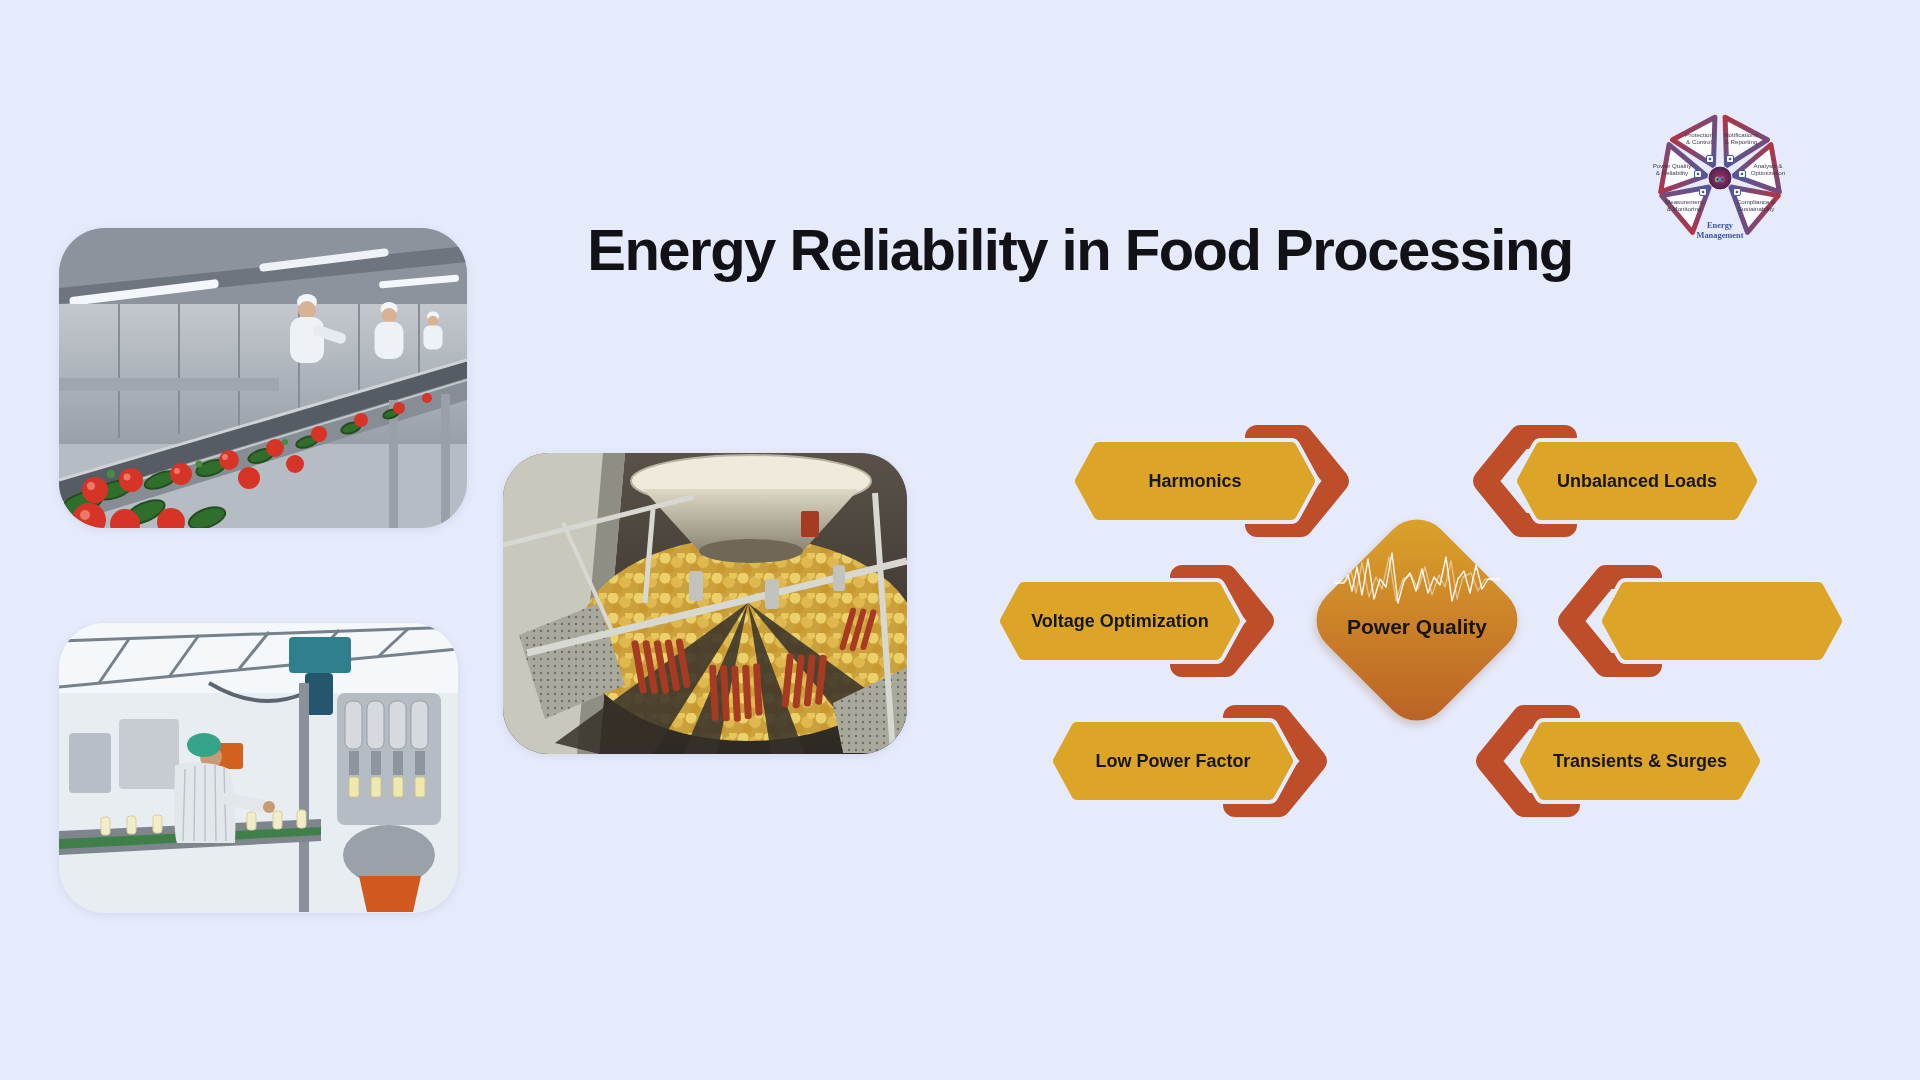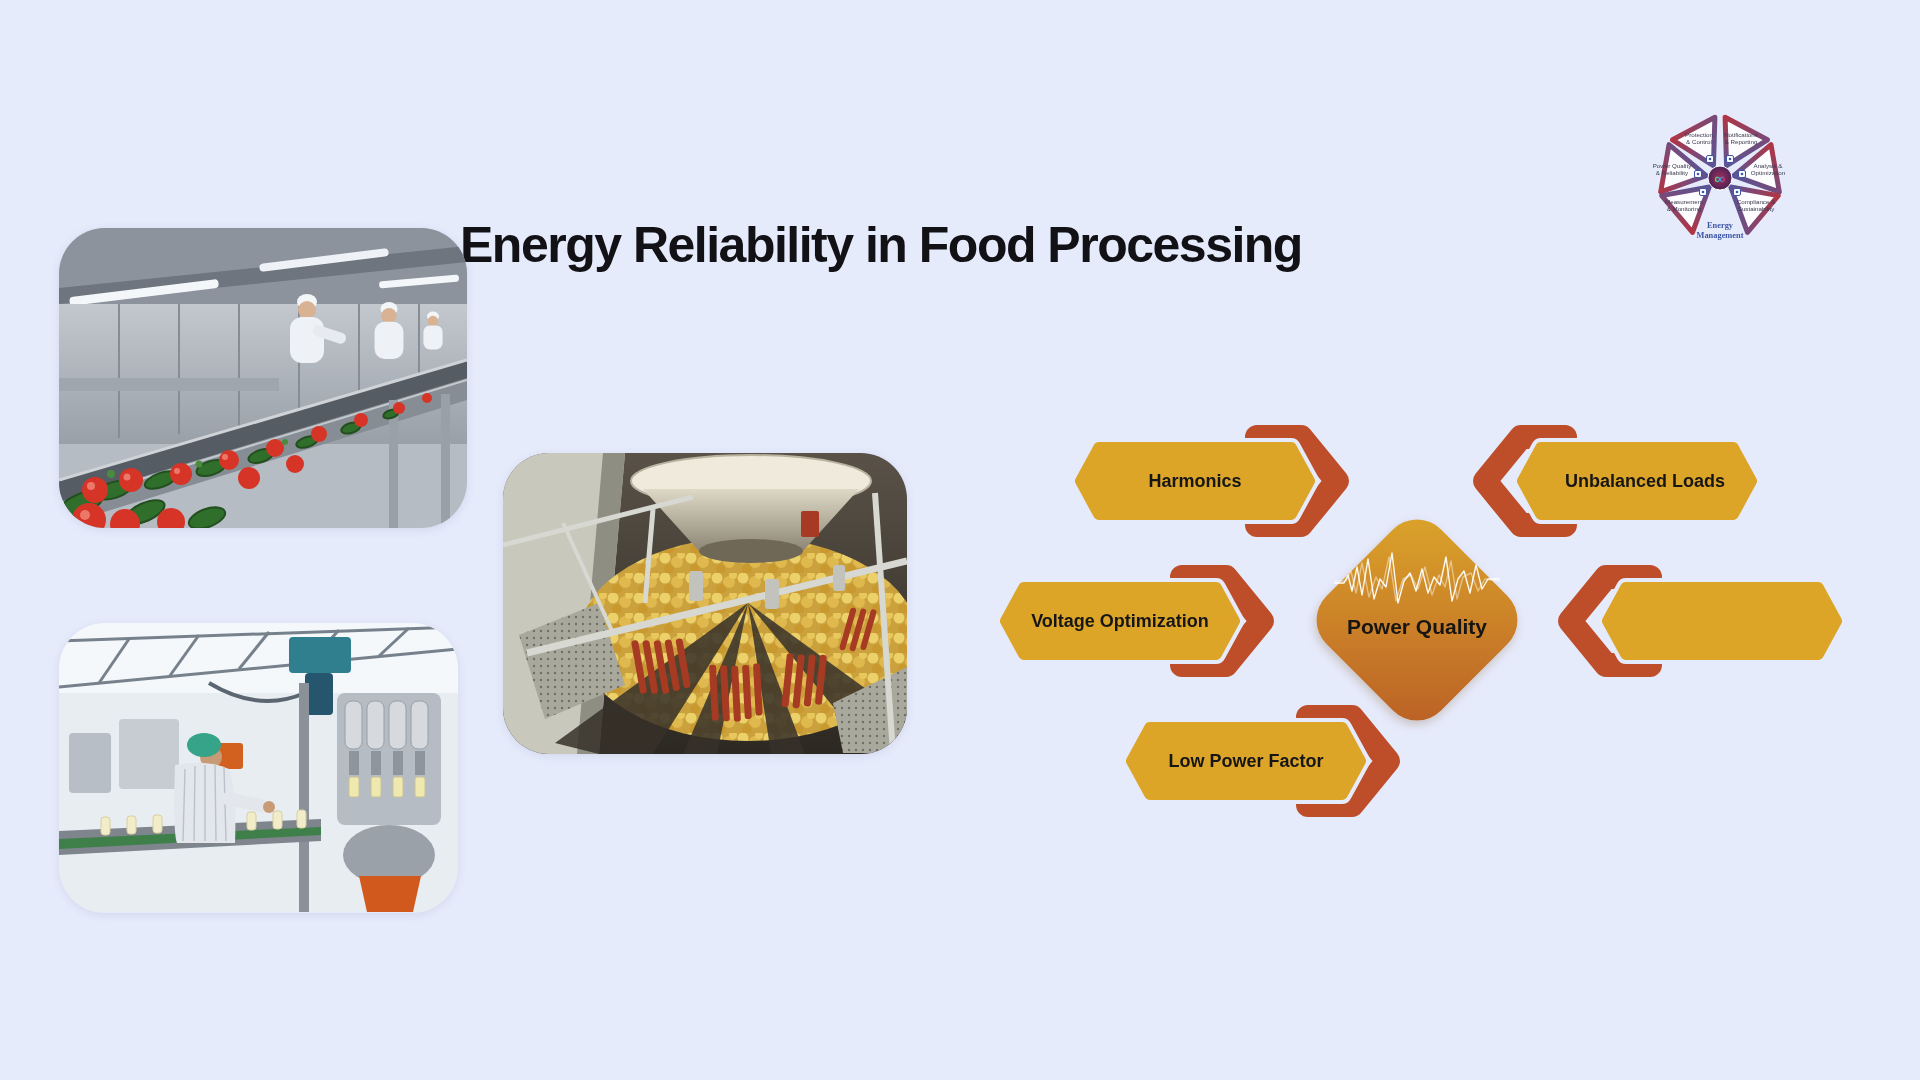--- a/index.html
+++ b/index.html
@@ -1,19 +1,19 @@
 <!DOCTYPE html>
 <html><head>
 <meta charset="utf-8">
 <style>
   html,body{margin:0;padding:0;background:#E6EBFC;}
   .canvas{position:relative;width:1920px;height:1080px;background:#E6EBFC;overflow:hidden;
           font-family:"Liberation Sans",sans-serif;}
-  .title{position:absolute;left:460px;top:216px;width:1240px;text-align:left;
-         font-size:50px;font-weight:700;letter-spacing:-1.5px;color:#121216;margin:0;}
+  .title{position:absolute;left:460px;top:216px;width:1240px;text-align:center;
+         font-size:58px;font-weight:700;letter-spacing:-1.5px;color:#121216;margin:0;}
   
   .photo{position:absolute;margin:0;border-radius:46px;overflow:hidden;box-shadow:0 2px 10px rgba(40,50,90,.10);}
   .photo svg{display:block;}
   .p1{left:59px;top:228px;width:408px;height:300px;}
   .p2{left:59px;top:623px;width:399px;height:290px;}
   .p3{left:503px;top:453px;width:404px;height:301px;}
   
   .logo{position:absolute;left:1634px;top:108px;width:172px;height:152px;}
   
   .diamond{position:absolute;left:1336px;top:539px;width:162px;height:162px;border-radius:34px;
@@ -26,21 +26,21 @@
   .arrow-item{position:absolute;width:280px;height:112px;}
   .arrow-item svg{position:absolute;overflow:visible;}
   .chev{width:118px;height:112px;top:0;}
   .chev polyline{fill:none;stroke:#BE4E2A;stroke-width:24;stroke-linejoin:round;stroke-linecap:round;}
   .hex{width:240px;height:78px;top:17px;}
   .hex .halo{fill:none;stroke:#E6EBFC;stroke-width:20;stroke-linejoin:round;}
   .hex .gold{fill:#DDA528;stroke:#DDA528;stroke-width:12;stroke-linejoin:round;}
   .al-text{position:absolute;top:17px;height:78px;width:240px;display:flex;align-items:center;
            justify-content:center;font-size:18px;font-weight:700;color:#161616;}
   .arrow-item.left  .hex{left:0;} .arrow-item.left  .chev{left:162px;} .arrow-item.left  .al-text{left:0;}
-  .arrow-item.right .hex{left:40px;} .arrow-item.right .chev{left:-10px;transform:scaleX(-1);} .arrow-item.right .al-text{left:48px;text-align:right;}
+  .arrow-item.right .hex{left:40px;} .arrow-item.right .chev{left:-10px;transform:scaleX(-1);} .arrow-item.right .al-text{left:40px;text-align:right;}
   .lg-petals polygon{fill:#fdfdff;stroke-width:5;stroke-linejoin:round;}
   .lg-label{font-size:6.2px;fill:#3a3a4e;text-anchor:middle;}
   .lg-title{font-family:"Liberation Serif",serif;font-weight:bold;font-size:8.4px;fill:#3d56a6;text-anchor:middle;}
 </style>
 </head>
 <body>
 
 <div class="canvas">
 
   <h1 class="title">Energy Reliability in Food Processing</h1>
@@ -386,25 +386,35 @@
   <div class="arrow-item right" style="left:1562px;top:565px">
     <svg class="chev" viewBox="0 0 118 112">
         <polyline points="20,12 64,12 100,56 64,100 20,100"></polyline>
       </svg>
     <svg class="hex" viewBox="0 0 240 78">
       <polygon class="halo" points="24,6 216,6 234,39 216,72 24,72 6,39"></polygon>
       <polygon class="gold" points="24,6 216,6 234,39 216,72 24,72 6,39"></polygon>
     </svg>
   </div>
 
-  <div class="arrow-item left" style="left:1126px;top:705px">
+  <div class="arrow-item left" style="left:1053px;top:705px">
     <svg class="chev" viewBox="0 0 118 112">
         <polyline points="20,12 64,12 100,56 64,100 20,100"></polyline>
       </svg>
     <svg class="hex" viewBox="0 0 240 78">
       <polygon class="halo" points="24,6 216,6 234,39 216,72 24,72 6,39"></polygon>
       <polygon class="gold" points="24,6 216,6 234,39 216,72 24,72 6,39"></polygon>
     </svg>
     <span class="al-text">Low Power Factor</span>
   </div>
 
+  <div class="arrow-item right" style="left:1480px;top:705px">
+    <svg class="chev" viewBox="0 0 118 112">
+        <polyline points="20,12 64,12 100,56 64,100 20,100"></polyline>
+      </svg>
+    <svg class="hex" viewBox="0 0 240 78">
+      <polygon class="halo" points="24,6 216,6 234,39 216,72 24,72 6,39"></polygon>
+      <polygon class="gold" points="24,6 216,6 234,39 216,72 24,72 6,39"></polygon>
+    </svg>
+    <span class="al-text">Transients &amp; Surges</span>
+  </div>
 
 </div>
 
 </body></html>

